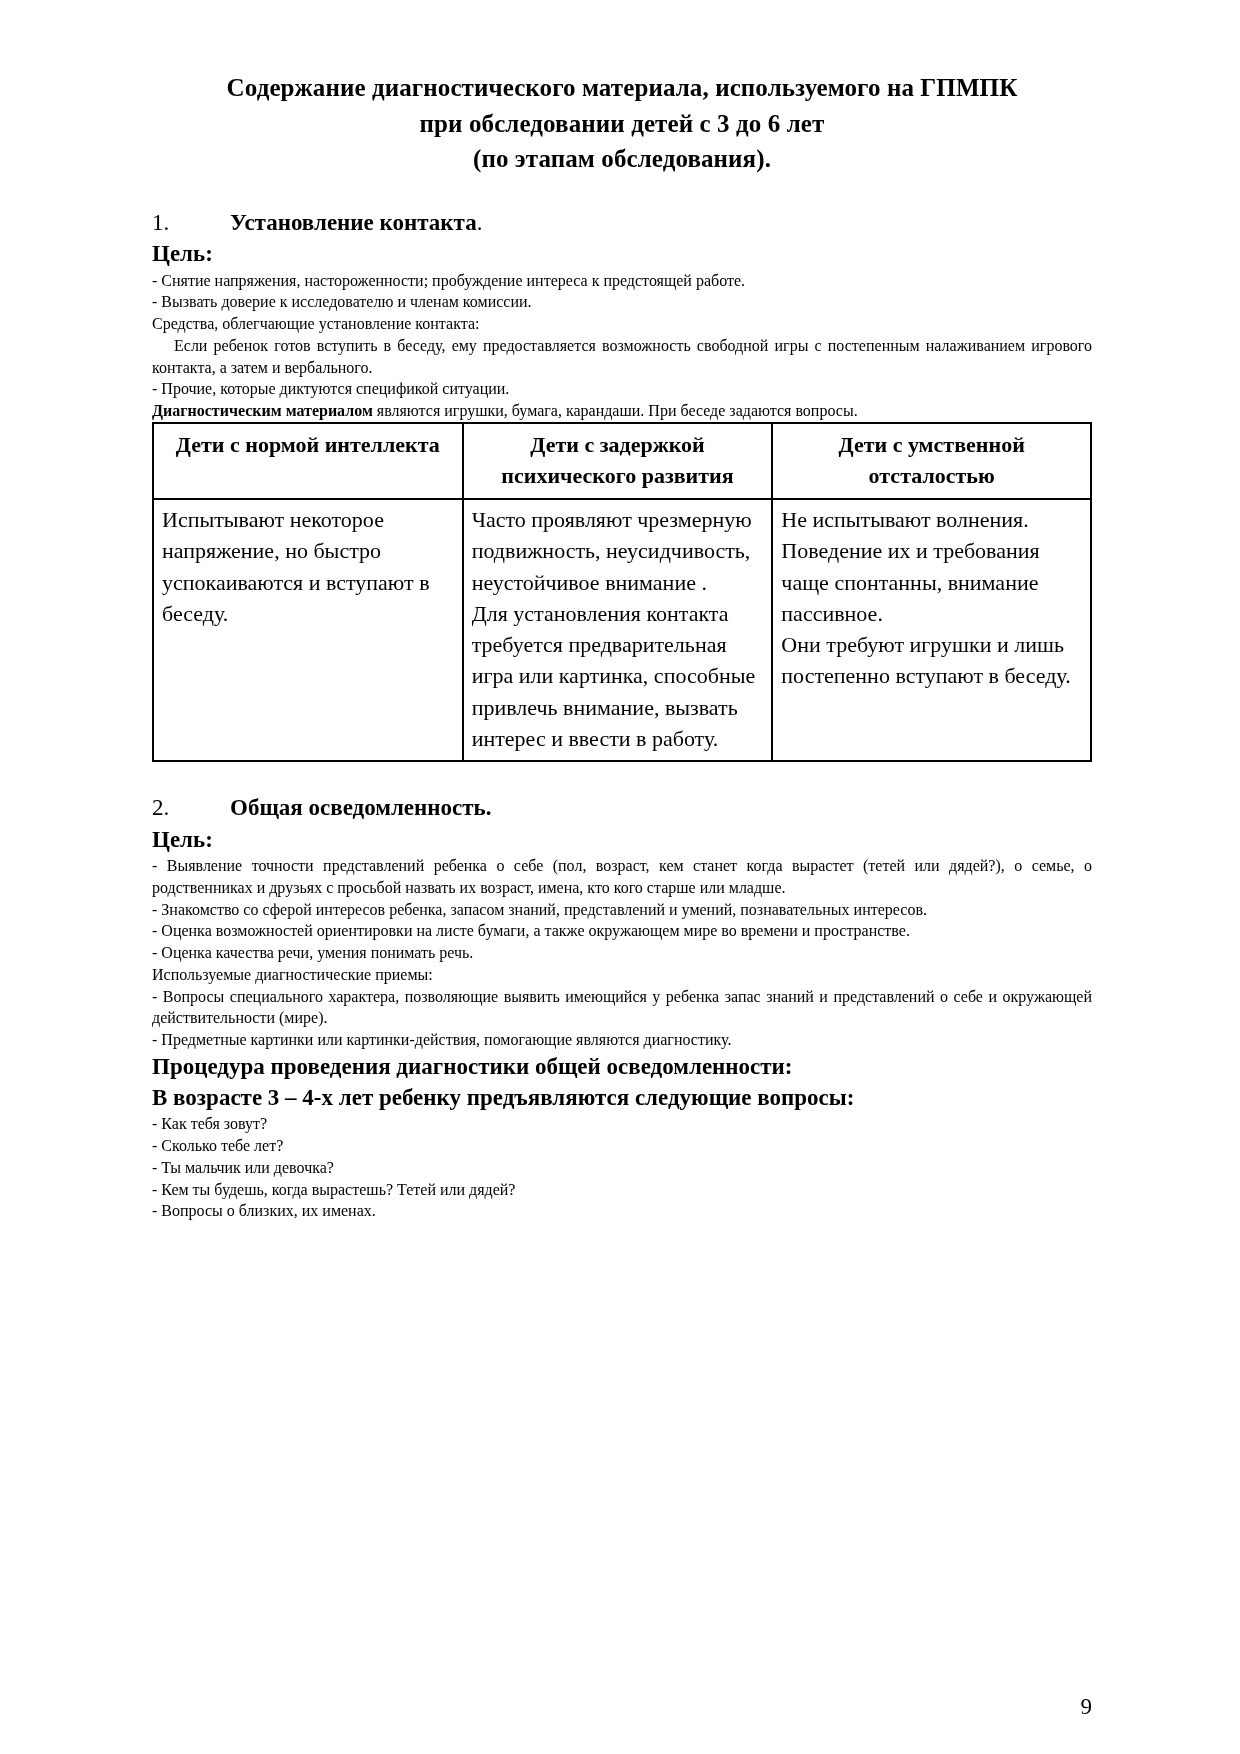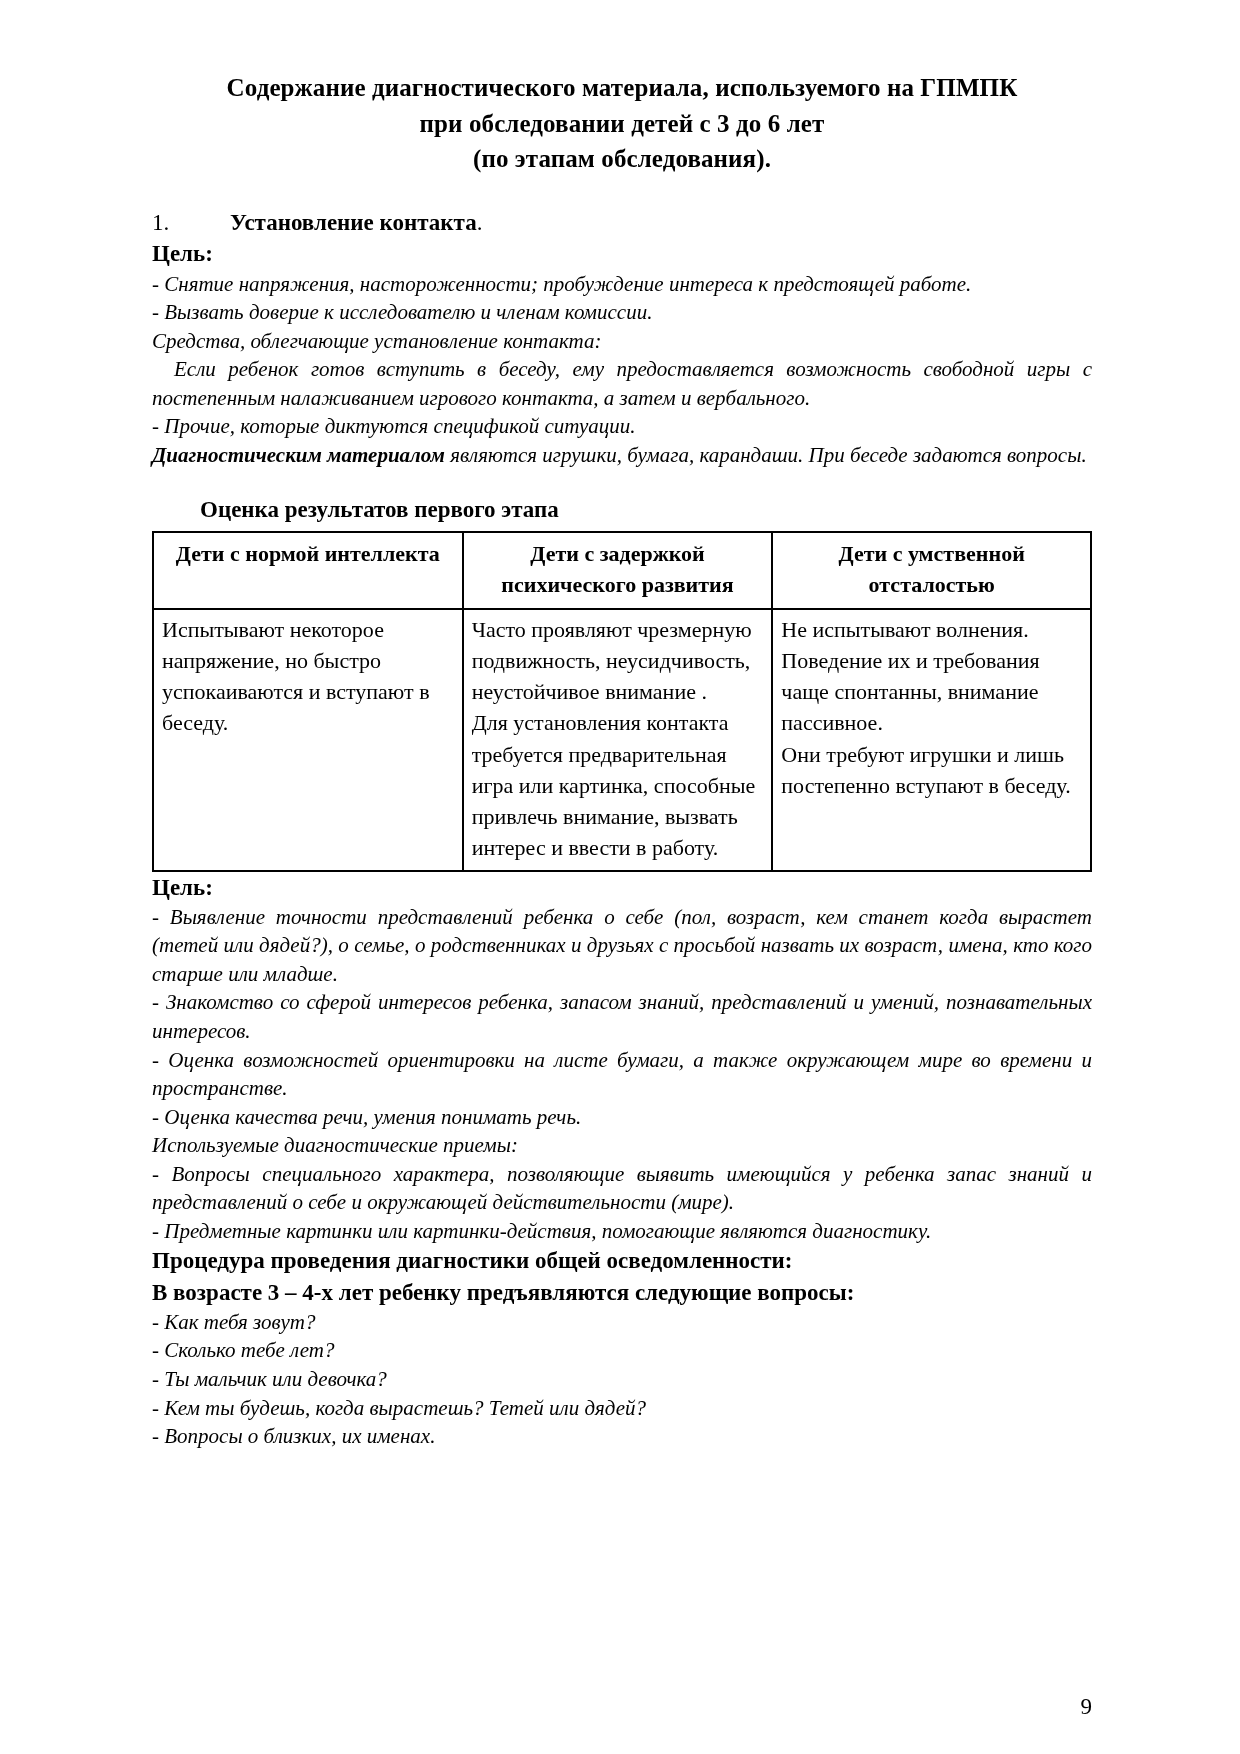--- a/index.html
+++ b/index.html
@@ -41,26 +41,25 @@
     font-weight: normal;
     display: inline-block;
     width: 78px;
   }
   .section-head .htext {
     font-weight: bold;
   }
   .section-head .tail { font-weight: normal; }
 
   p.body {
-    font-size: 21px;
+    font-size: 16px;
     line-height: 1.36;
     margin: 0;
     text-align: justify;
     text-justify: inter-word;
-    font-style: italic;
   }
   p.body.nojust { text-align: left; }
   p.indent { text-indent: 22px; }
   .b { font-weight: bold; }
 
   .subhead-bold {
     font-size: 23px;
     line-height: 1.36;
     font-weight: bold;
     margin: 0;
@@ -128,21 +127,20 @@
   <p class="subhead-bold">Цель:</p>
 
   <p class="body nojust">- Снятие напряжения, настороженности; пробуждение интереса к предстоящей работе.</p>
   <p class="body nojust">- Вызвать доверие к исследователю и членам комиссии.</p>
   <p class="body nojust">Средства, облегчающие установление контакта:</p>
   <p class="body indent">Если ребенок готов вступить в беседу, ему предоставляется возможность свободной игры с постепенным налаживанием игрового контакта, а затем и вербального.</p>
   <p class="body nojust">-  Прочие, которые диктуются спецификой ситуации.</p>
 
   <p class="body"><span class="b">Диагностическим материалом</span><span> являются игрушки, бумага, карандаши. При беседе задаются вопросы.</span></p>
 
-  <div class="table-caption">Оценка результатов первого этапа</div>
 
   <table class="result-table">
     <thead>
       <tr>
         <th class="col1">Дети с нормой интеллекта</th>
         <th class="col2">Дети с задержкой психического развития</th>
         <th class="col3">Дети с умственной отсталостью</th>
       </tr>
     </thead>
     <tbody>
@@ -155,20 +153,23 @@
           <p>Для установления контакта требуется предварительная игра или картинка, способные привлечь внимание, вызвать интерес и ввести  в работу.</p>
         </td>
         <td class="col3">
           <p>Не испытывают волнения. Поведение их  и требования чаще спонтанны, внимание пассивное.</p>
           <p> Они требуют игрушки и лишь постепенно вступают в беседу.</p>
         </td>
       </tr>
     </tbody>
   </table>
 
+  <div class="section-head">
+    <span class="num b">2.</span><span class="htext">Общая осведомленность.</span>
+  </div>
 
   <p class="subhead-bold">Цель:</p>
 
   <p class="body">- Выявление точности представлений ребенка о себе (пол, возраст, кем станет когда вырастет (тетей или дядей?), о семье,  о родственниках и друзьях с просьбой назвать их возраст, имена, кто кого старше или младше.</p>
   <p class="body">- Знакомство со сферой интересов ребенка, запасом знаний, представлений и умений, познавательных интересов.</p>
   <p class="body">- Оценка возможностей ориентировки на листе бумаги, а также окружающем мире во времени и пространстве.</p>
   <p class="body nojust">- Оценка качества речи, умения понимать речь.</p>
   <p class="body nojust">Используемые диагностические приемы:</p>
   <p class="body">- Вопросы специального характера, позволяющие выявить имеющийся у ребенка запас знаний и представлений о себе и окружающей действительности (мире).</p>
   <p class="body nojust">-  Предметные картинки или картинки-действия, помогающие являются диагностику.</p>

